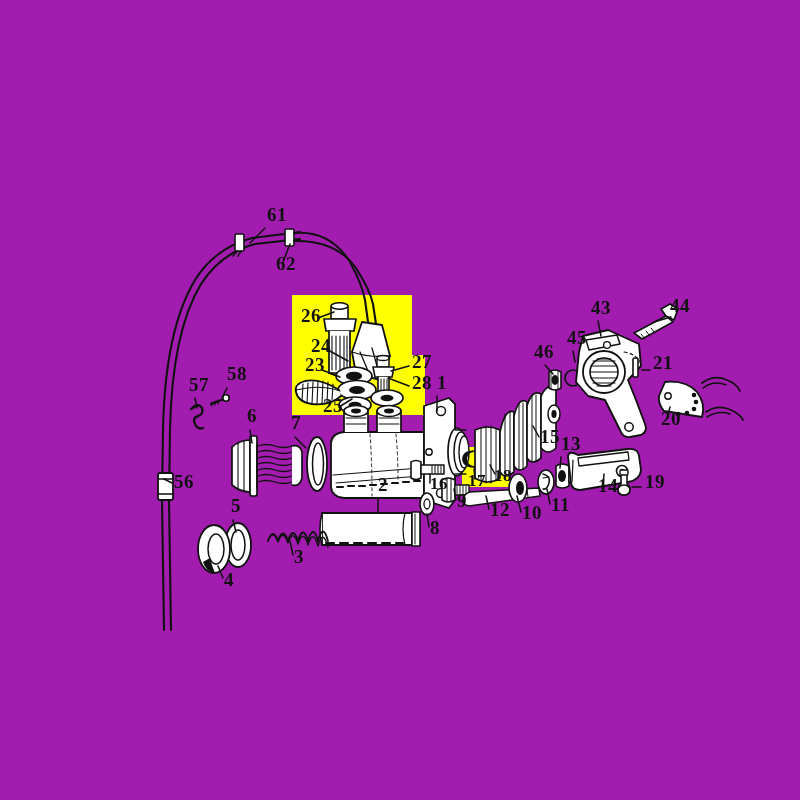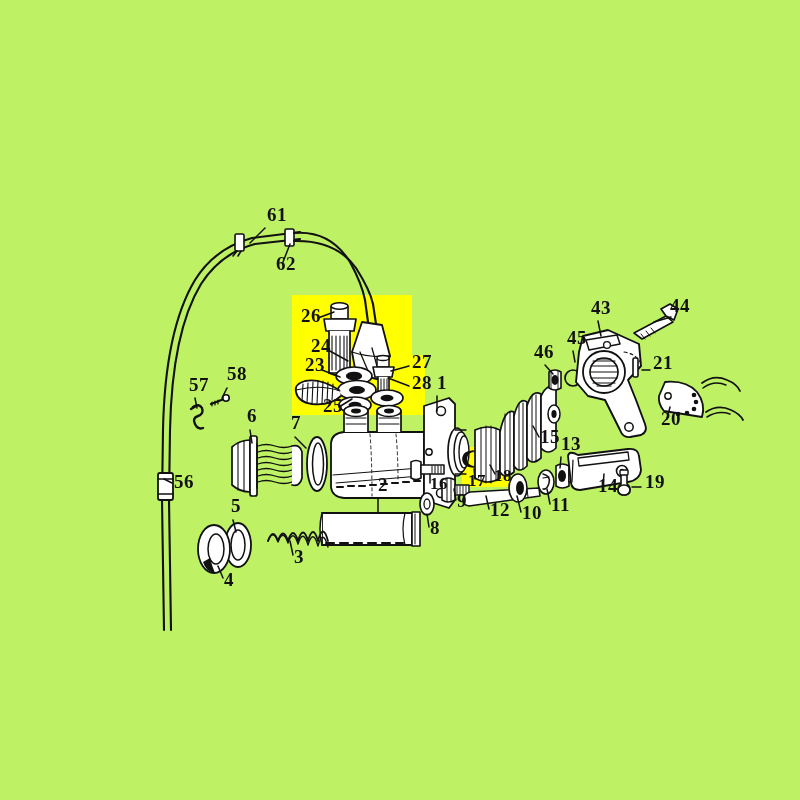--- a/index.html
+++ b/index.html
@@ -1,19 +1,19 @@
 <!DOCTYPE html>
 <html><head>
 <meta charset="utf-8">
 <title>Exploded Parts Diagram</title>
 <style>
   html,body{margin:0;padding:0;background:#ffffff;}
   body{width:800px;height:800px;overflow:hidden;
        font-family:"Liberation Serif",serif;}
-  #stage{position:relative;width:800px;height:800px;background:#bef264;}
+  #stage{position:relative;width:800px;height:800px;background:#a21caf;}
   svg{display:block;}
   .lbl{font-family:"Liberation Serif",serif;font-weight:700;fill:#111;
        font-size:19px;letter-spacing:.5px;}
   .lbl-sm{font-size:17px;}
 </style>
 </head>
 <body>
 
 <div id="stage">
 <svg width="800" height="800" viewBox="0 0 800 800">

